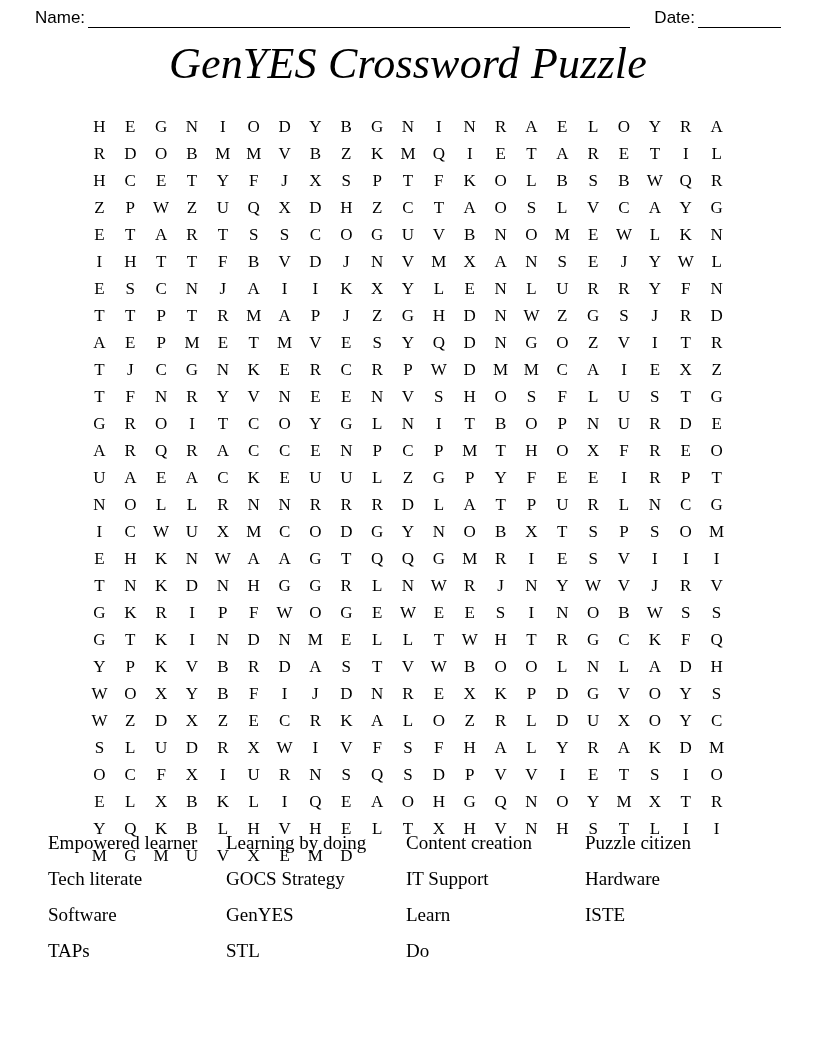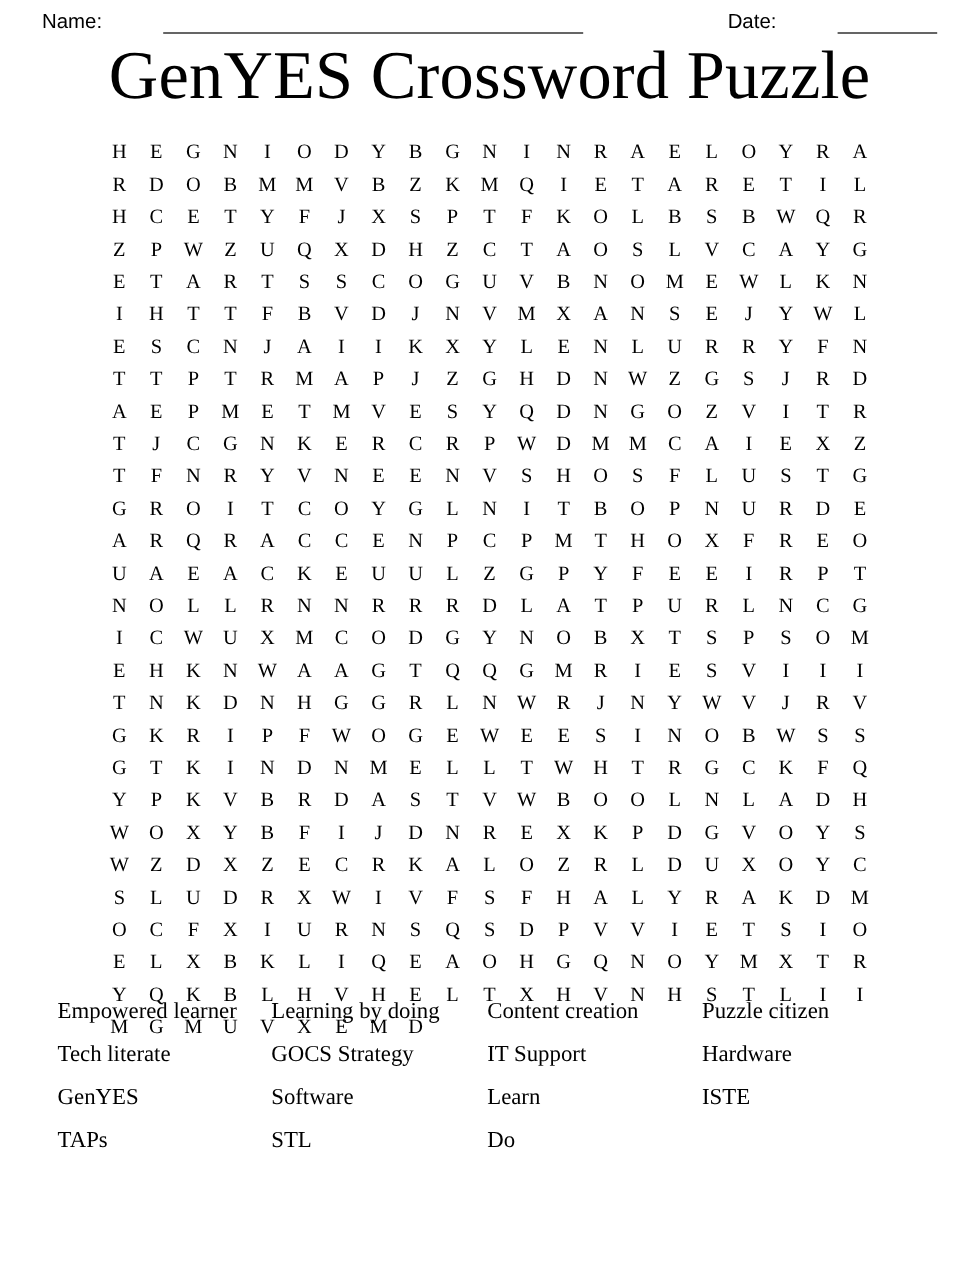--- a/index.html
+++ b/index.html
@@ -12,41 +12,41 @@
     position:relative;
   }
 
   
   .header {
     position:absolute;
     left:35px; top:0px; width:746px; height:28px;
     display:flex; align-items:flex-end;
     font-family:"Liberation Sans", sans-serif;
     font-size:17px;
-    gap:48px;
   }
   .hdr-label { white-space:pre; line-height:20px; }
   .rule {
     border-bottom:1px solid #000;
     height:16px;
     margin-left:3px;
   }
   .rule-name { flex:1 1 auto; }
   .rule-date { width:83px; flex:0 0 auto; }
   .hdr-gap { width:24px; flex:0 0 auto; }
 
   
   .title {
     position:absolute;
     left:0; top:36px; width:816px;
     text-align:center;
-    font-size:57px;
+    font-size:44px;
     line-height:56px;
     font-weight:normal;
     letter-spacing:0.2px;
+    font-style:italic;
   }
 
   
   .grid {
     position:absolute;
     left:84px; top:113px;
     width:648px;
     display:grid;
     grid-template-columns:repeat(21, 1fr);
     row-gap:0px;
@@ -669,21 +669,21 @@
 
 <div class="wordlist">
     <div class="word">Empowered learner</div>
     <div class="word">Learning by doing</div>
     <div class="word">Content creation</div>
     <div class="word">Puzzle citizen</div>
     <div class="word">Tech literate</div>
     <div class="word">GOCS Strategy</div>
     <div class="word">IT Support</div>
     <div class="word">Hardware</div>
+    <div class="word">Software</div>
     <div class="word">GenYES</div>
-    <div class="word">Software</div>
     <div class="word">Learn</div>
     <div class="word">ISTE</div>
     <div class="word">TAPs</div>
     <div class="word">STL</div>
     <div class="word">Do</div>
     <div class="word empty"></div>
   </div>
 
 </body></html>

